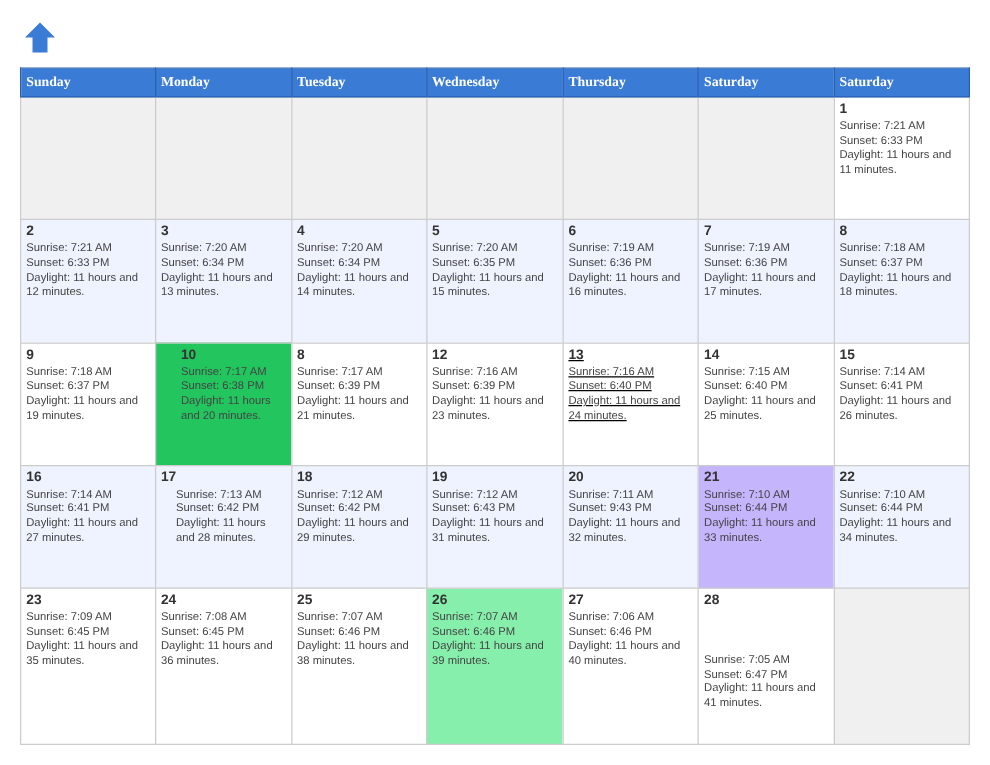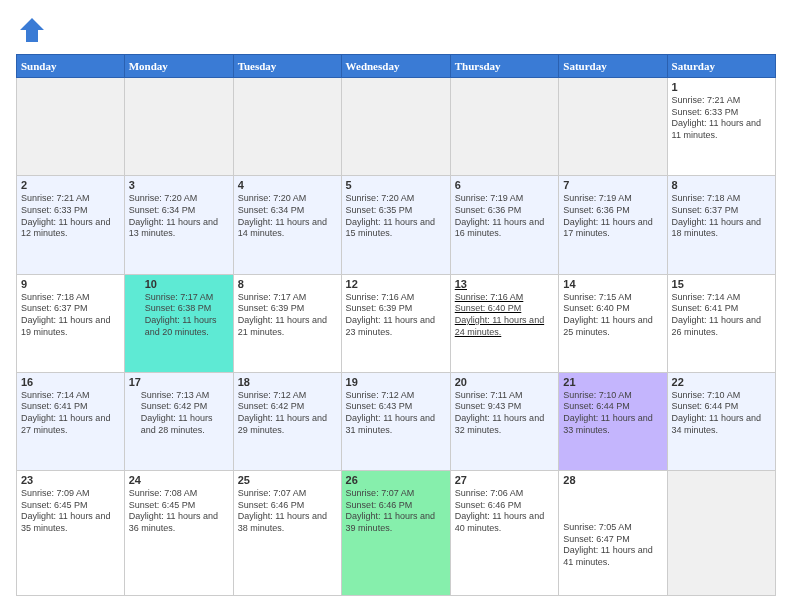--- a/index.html
+++ b/index.html
@@ -191,21 +191,21 @@
 Daylight: 11 hours and 18 minutes.</div>
           </td>
         </tr>
         <tr>
           <td style="background: rgb(255, 255, 255);">
             <span class="day-num">9</span>
             <div class="day-info" style="white-space: pre-line;">Sunrise: 7:18 AM
 Sunset: 6:37 PM
 Daylight: 11 hours and 19 minutes.</div>
           </td>
-          <td style="background: #5eead4; padding-left: 20px;">
+          <td style="background: #22c55e; padding-left: 20px;">
             <span class="day-num">10</span>
             <div class="day-info" style="white-space: pre-line;">Sunrise: 7:17 AM
 Sunset: 6:38 PM
 Daylight: 11 hours and 20 minutes.</div>
           </td>
           <td style="background: rgb(255, 255, 255);">
             <span class="day-num">8</span>
             <div class="day-info" style="white-space: pre-line;">Sunrise: 7:17 AM
 Sunset: 6:39 PM
 Daylight: 11 hours and 21 minutes.</div>

